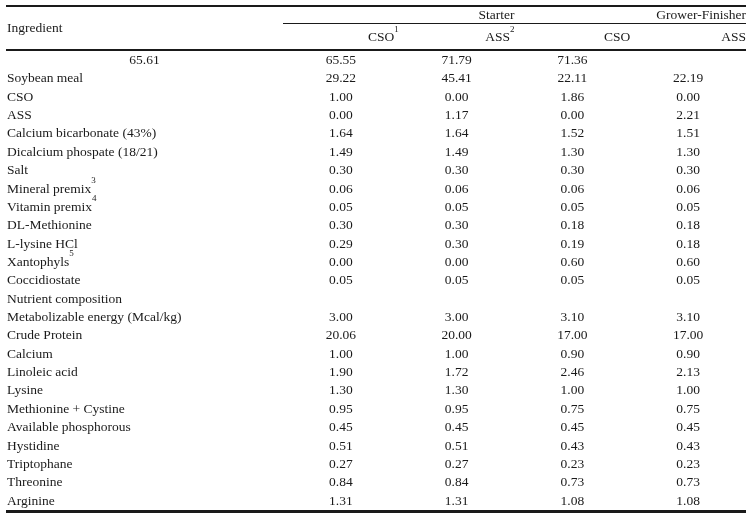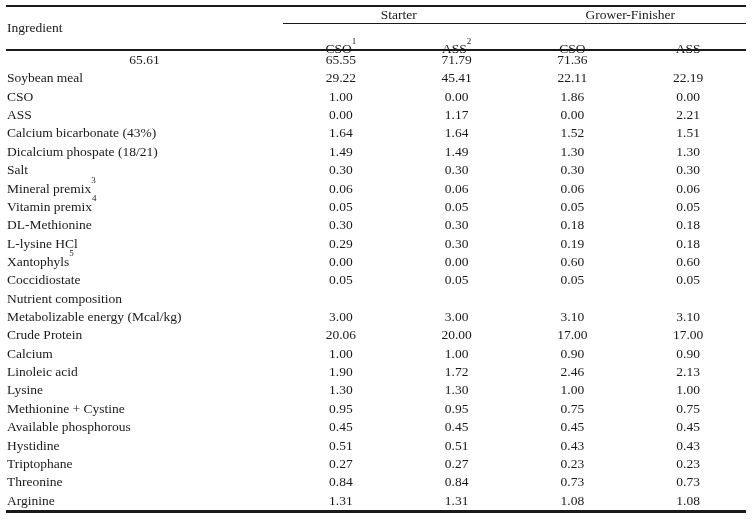--- a/index.html
+++ b/index.html
@@ -14,24 +14,24 @@
   .rule { width:100%; background:#1a1a1a; }
   .rule.top { height:2px; }
   .rule.mid { height:2px; }
   .rule.bottom { height:3px; }
   .header-grid {
     display:grid;
     grid-template-columns:277px 1fr 1fr 1fr 1fr;
     grid-template-rows:17px 25px;
   }
   .ing-head { grid-column:1; grid-row:1 / 3; align-self:center; padding-left:1px; }
-  .spanner { grid-row:1; text-align:center; line-height:16px; border-bottom:1px solid #1a1a1a; }
+  .spanner { grid-row:1; text-align:right; line-height:16px; border-bottom:1px solid #1a1a1a; }
   .spanner.starter { grid-column:2 / 4; }
   .spanner.gf { grid-column:4 / 6; }
-  .subhead { grid-row:2; text-align:center; line-height:25px;margin-top:12px; }
+  .subhead { grid-row:2; text-align:right; line-height:25px; }
   .subhead.c2 { grid-column:2; }
   .subhead.c3 { grid-column:3; }
   .subhead.c4 { grid-column:4; }
   .subhead.c5 { grid-column:5; }
   .row {
     display:grid;
     grid-template-columns:277px 1fr 1fr 1fr 1fr;
     height:18.36px;
     line-height:18.36px;
   }

